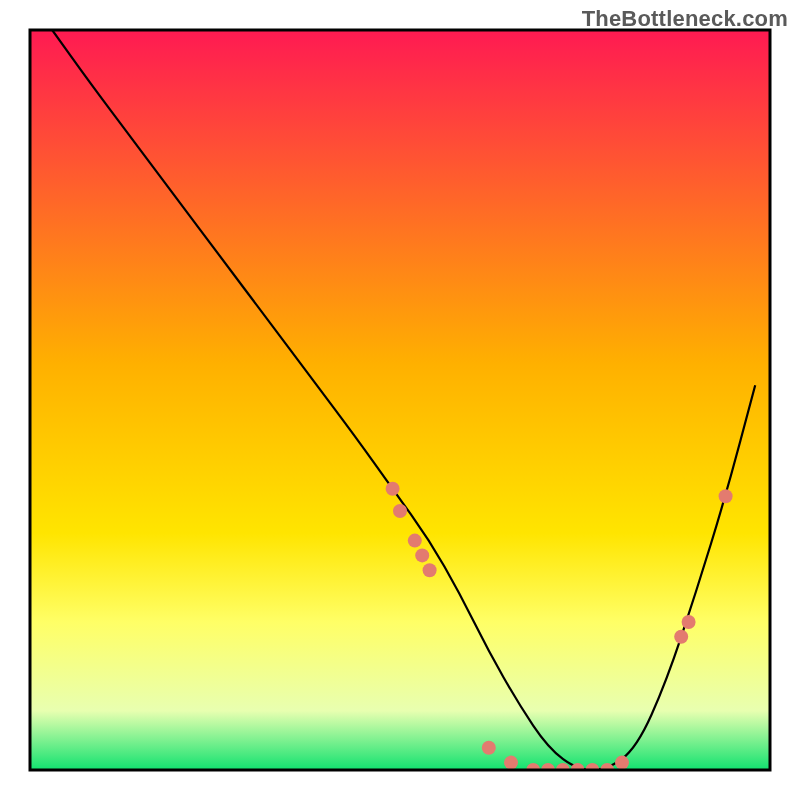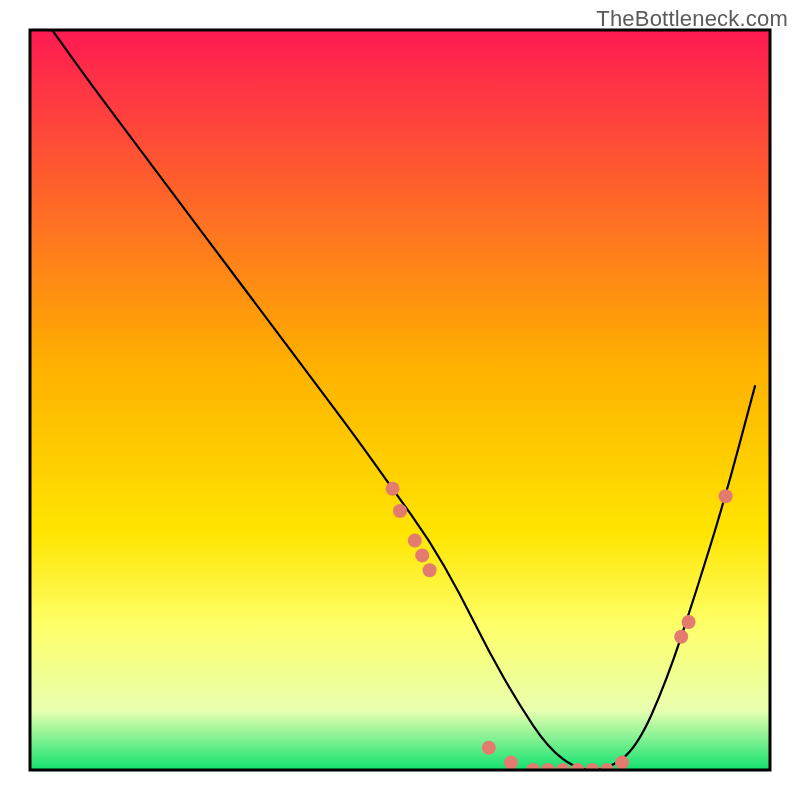--- a/index.html
+++ b/index.html
@@ -15,21 +15,21 @@
     position: relative;
     width: 800px;
     height: 800px;
   }
   .watermark {
     position: absolute;
     top: 6px;
     right: 12px;
     font-size: 22px;
     color: #5a5a5a;
-    font-weight: 400;
+    font-weight: 700;
     letter-spacing: 0.2px;
     z-index: 10;
   }
   svg {
     display: block;
   }
 </style>
 </head>
 <body>
 

